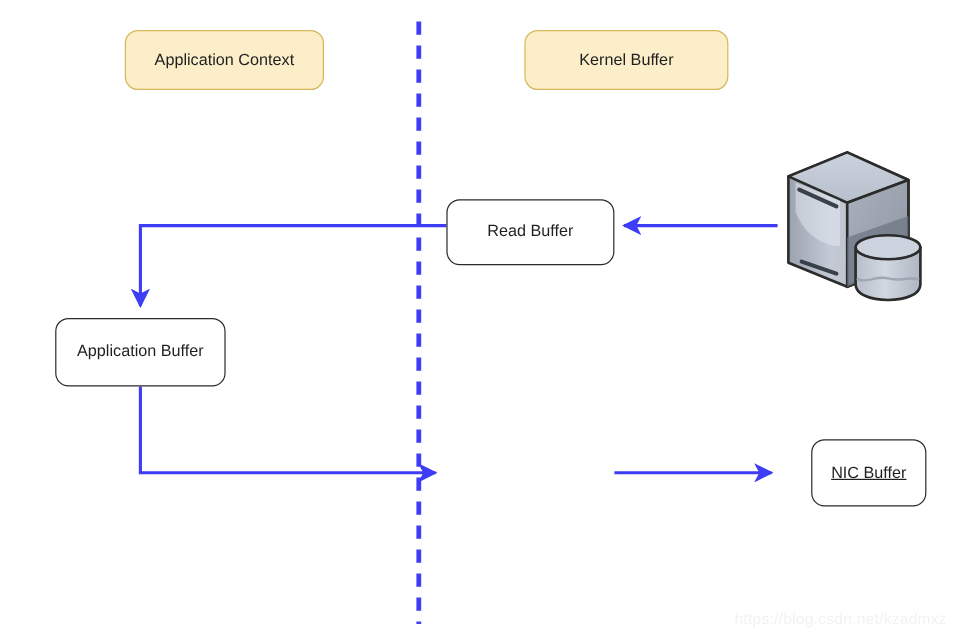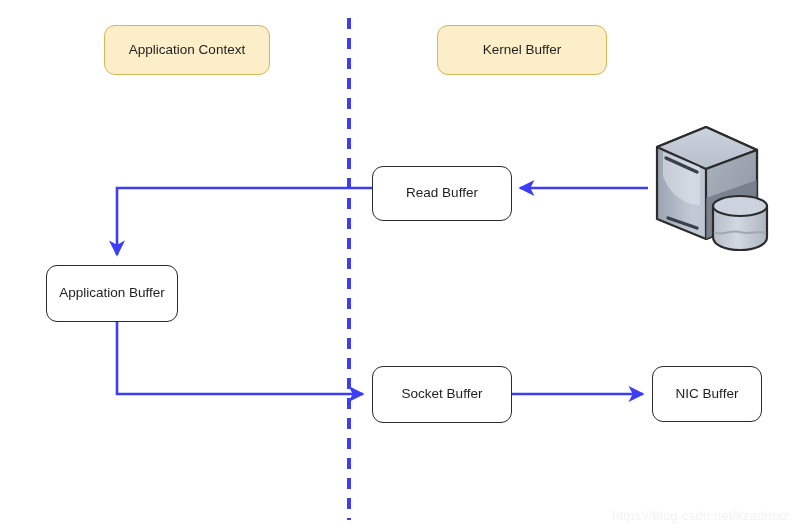--- a/index.html
+++ b/index.html
@@ -128,27 +128,24 @@
   </div>
 
   <div class="node node-context" style="left:437px; top:25px; width:170px; height:50px;">
     <span>Kernel Buffer</span>
   </div>
 
   <div class="node node-buffer" style="left:372px; top:166px; width:140px; height:55px;">
     <span>Read Buffer</span>
   </div>
 
-  <div class="node node-buffer" style="left:46px; top:265px; width:132px; height:57px;">
+  <div class="node node-buffer" style="left:46px; top:265px; width:142px; height:57px;">
     <span>Application Buffer</span>
   </div>
 
-  <div class="node node-buffer" style="left:372px; top:366px; width:140px; height:57px;">
-    <span>Socket Buffer</span>
-  </div>
 
-  <div class="node node-buffer" style="left:652px; top:366px; width:110px; height:56px;">
+  <div class="node node-buffer" style="left:676px; top:366px; width:96px; height:56px;text-decoration:underline;">
     <span>NIC Buffer</span>
   </div>
 
   <div class="watermark" style="left:612px; top:508px;">https://blog.csdn.net/kzadmxz</div>
 
 </div>
 
 </body></html>

